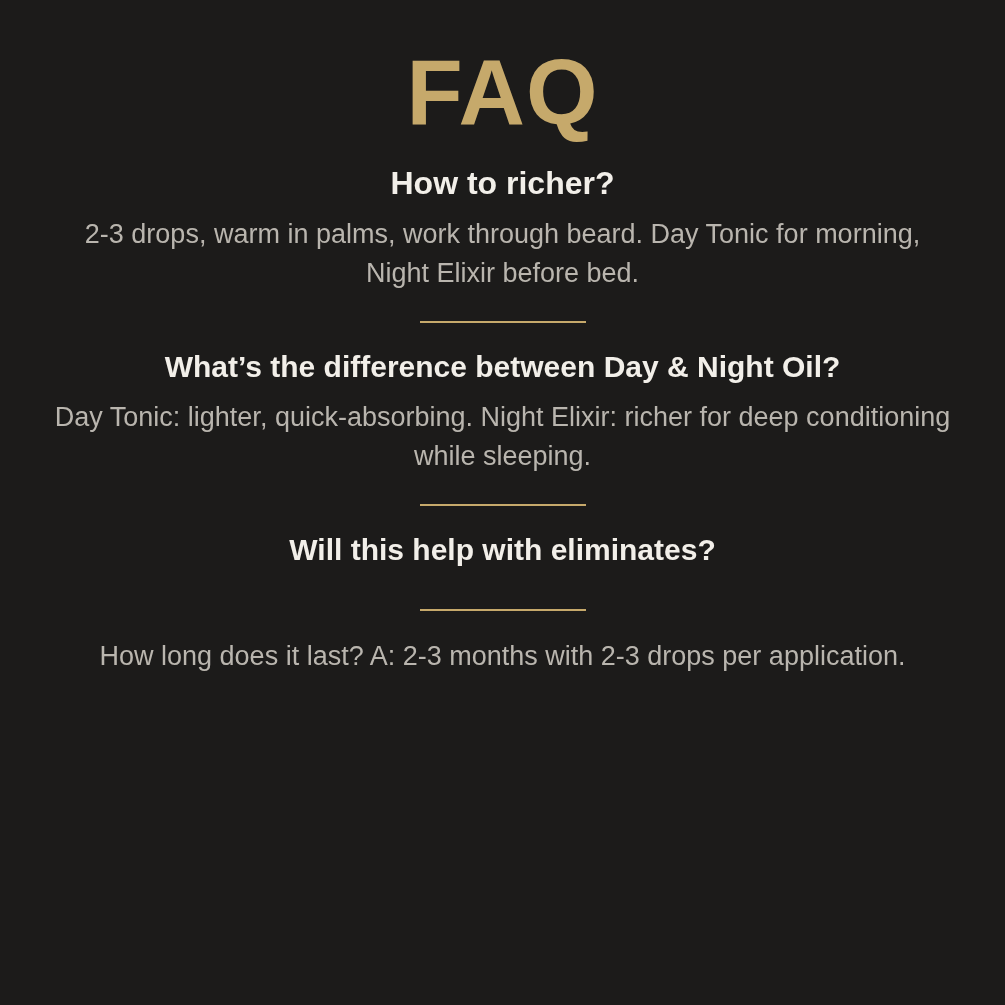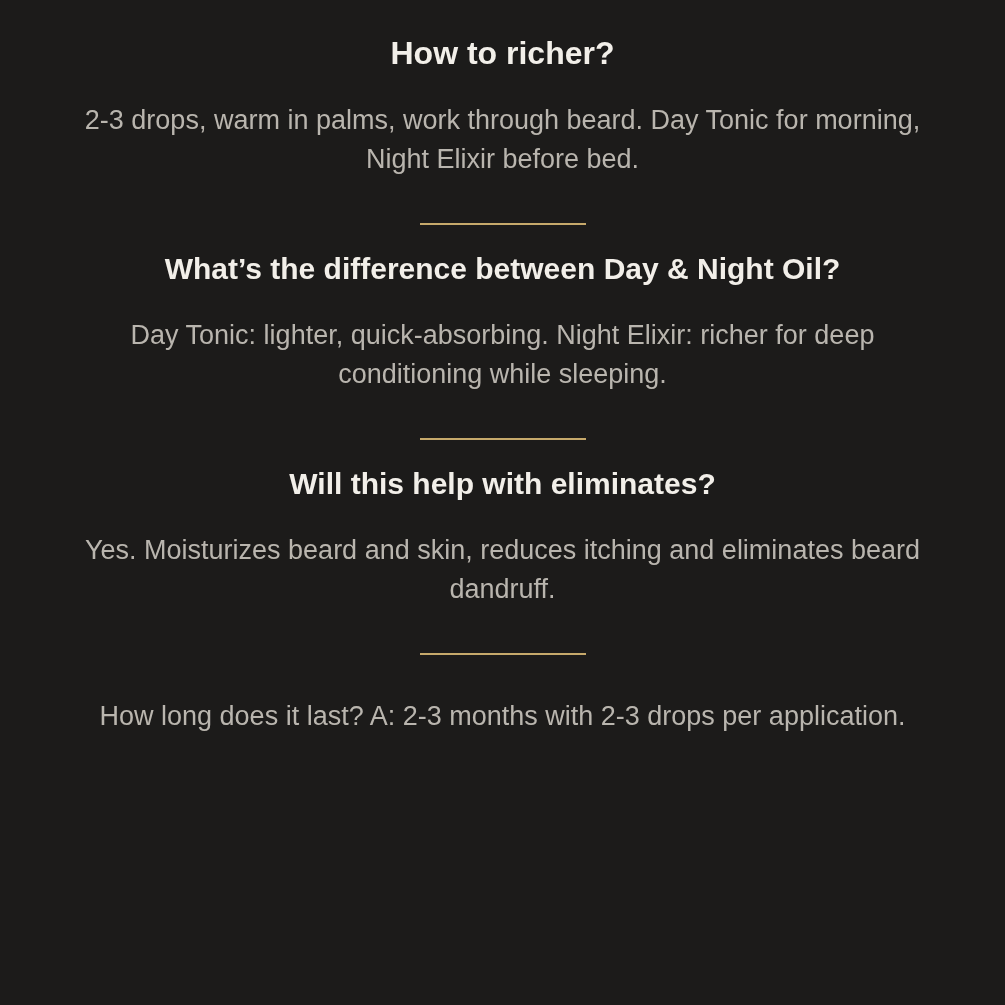--- a/index.html
+++ b/index.html
@@ -52,58 +52,58 @@
     line-height: 1.22;
     margin: 0 0 12px 0;
     max-width: 930px;
   }
   .faq-a {
     font-size: 27px;
     font-weight: 400;
     color: #b9b5ae;
     text-align: center;
     line-height: 1.45;
-    margin: 16px;
+    margin: 0;
     max-width: 900px;
   }
   .divider {
     width: 166px;
     height: 2px;
     background: #c6a96b;
     margin: 28px 0 26px 0;
     border: 0;
   }
   .faq-item:nth-child(1) .faq-q { font-size: 32px; }
   .faq-item:nth-child(2) .faq-q { font-size: 31px; }
 </style>
 </head>
 <body>
 
 <div class="page">
 
+  <h1 class="faq-title">FAQ</h1>
 
   <div class="faq-list">
 
     <div class="faq-item">
       <div class="faq-q">How to richer?</div>
       <div class="faq-a">2-3 drops, warm in palms, work through beard. Day Tonic for morning, Night Elixir before bed.</div>
     </div>
 
     <hr class="divider">
 
     <div class="faq-item">
       <div class="faq-q">What’s the difference between Day &amp; Night Oil?</div>
       <div class="faq-a">Day Tonic: lighter, quick-absorbing. Night Elixir: richer for deep conditioning while sleeping.</div>
     </div>
 
     <hr class="divider">
 
     <div class="faq-item">
       <div class="faq-q">Will this help with eliminates?</div>
-      <div class="faq-a">Yes. Moisturizes beard and skin, reduces itching and eliminates beard dandruff.</div>
     </div>
 
     <hr class="divider">
 
     <div class="faq-item">
       <div class="faq-a">How long does it last? A: 2-3 months with 2-3 drops per application.</div>
     </div>
 
   </div>
 </div>

